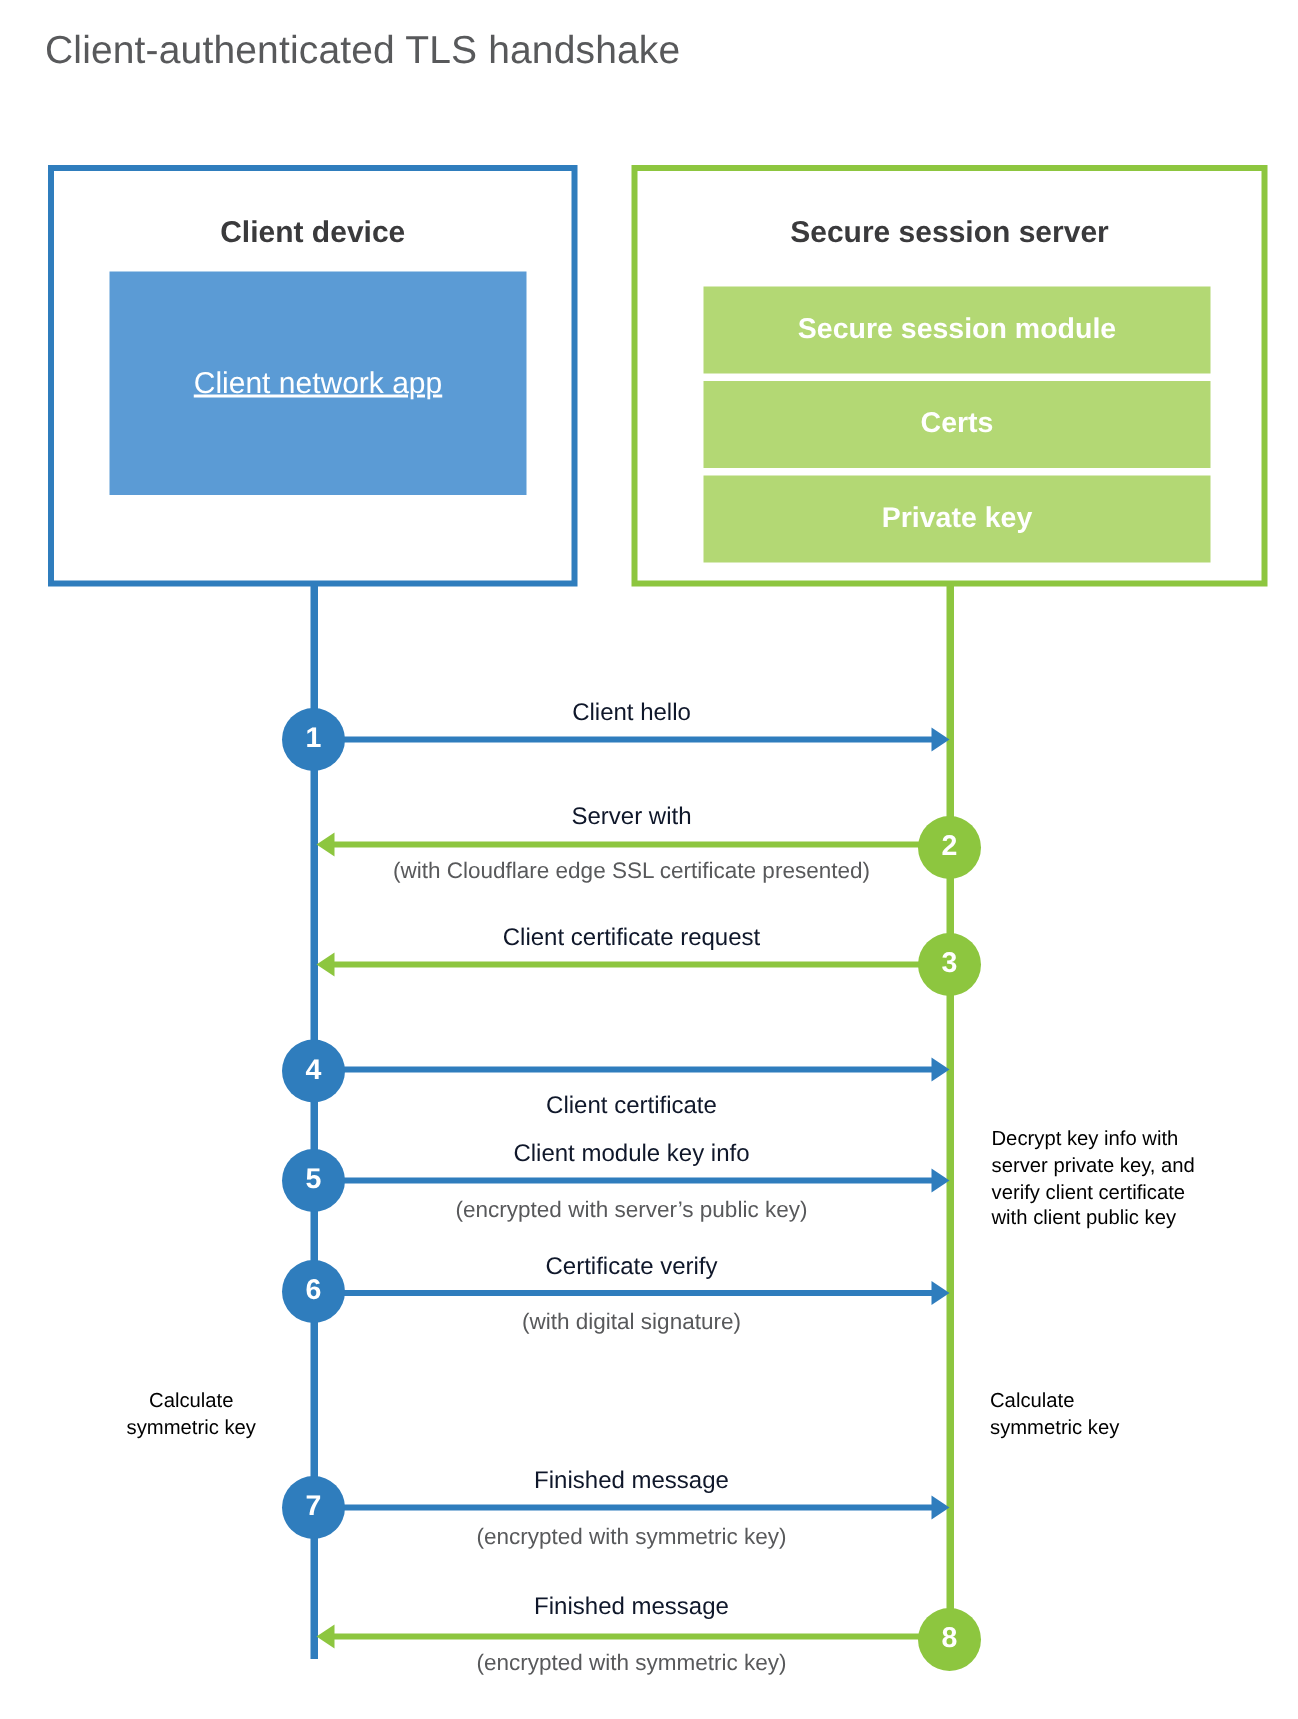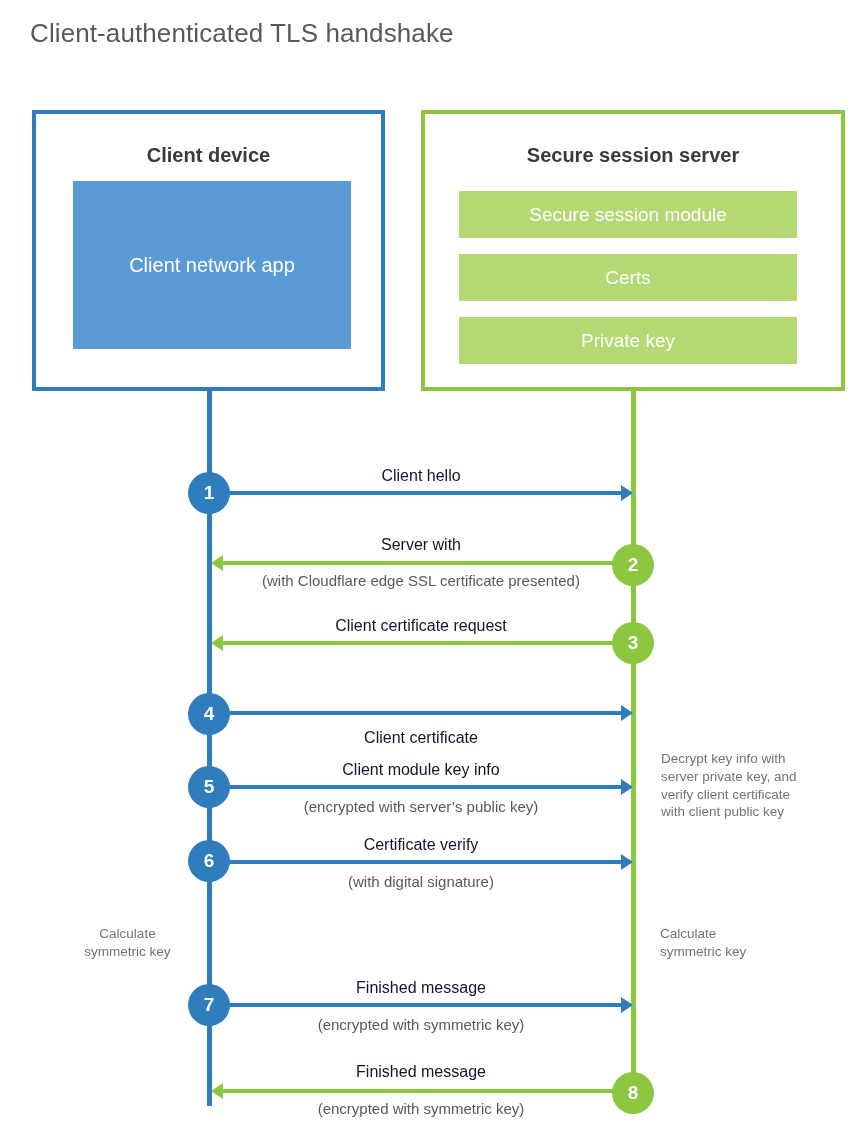--- a/index.html
+++ b/index.html
@@ -22,31 +22,31 @@
   
   .party-box { position: absolute; background: #ffffff; }
   .party-box.client { left: 32px; top: 110px; width: 353px; height: 281px; border: 4px solid #2f7dbd; }
   .party-box.server { left: 421px; top: 110px; width: 424px; height: 281px; border: 4px solid #8dc63f; }
   .party-title {
     position: absolute; left: 0; right: 0; top: 30px;
     text-align: center; font-size: 20px; font-weight: bold; color: #3a3a3c;
   }
 
   .app-block {
-    position: absolute; left: 37px; top: 67px; width: 278px; height: 168px;
+    position: absolute; left: 37px; top: 67px; width: 278px; height: 149px;
     background: #5b9bd5; color: #ffffff;
     display: flex; align-items: center; justify-content: center;
-    text-align: center; font-size: 20px; line-height: 1.3; font-weight: 400;
+    text-align: center; font-size: 20px; line-height: 1.3; font-weight: 400; text-decoration: underline;
   }
 
   .srv-bar {
-    position: absolute; left: 34px; width: 338px; height: 47px;
+    position: absolute; left: 44px; width: 338px; height: 58px;
     background: #b3d874; color: #ffffff;
     display: flex; align-items: center; justify-content: center;
-    font-size: 19px; font-weight: 400;
+    font-size: 19px; font-weight: 700;
   }
   .srv-bar.b0 { top: 77px; }
   .srv-bar.b1 { top: 140px; }
   .srv-bar.b2 { top: 203px; }
 
   
   .lifeline { position: absolute; width: 5px; }
   .lifeline.client { left: 207px; top: 390px; height: 716px; background: #2f7dbd; }
   .lifeline.server { left: 631px; top: 390px; height: 706px; background: #8dc63f; }
 
@@ -77,21 +77,21 @@
     font-size: 16px; color: #0f172a; white-space: nowrap;
   }
   .msg-sub {
     position: absolute; text-align: center;
     font-size: 15px; color: #58595b; white-space: nowrap;
   }
 
   
   .side-note {
     position: absolute; font-size: 13.5px; line-height: 1.32;
-    color: #737373; white-space: pre-line;
+    color: #000000; white-space: pre-line;
   }
   .side-note.right { left: 661px; text-align: left; }
   .side-note.calc-left { left: 60px; width: 135px; text-align: center; }
   .side-note.calc-right { left: 660px; width: 150px; text-align: left; }
 </style>
 </head>
 <body>
 
 <div id="stage">
 

